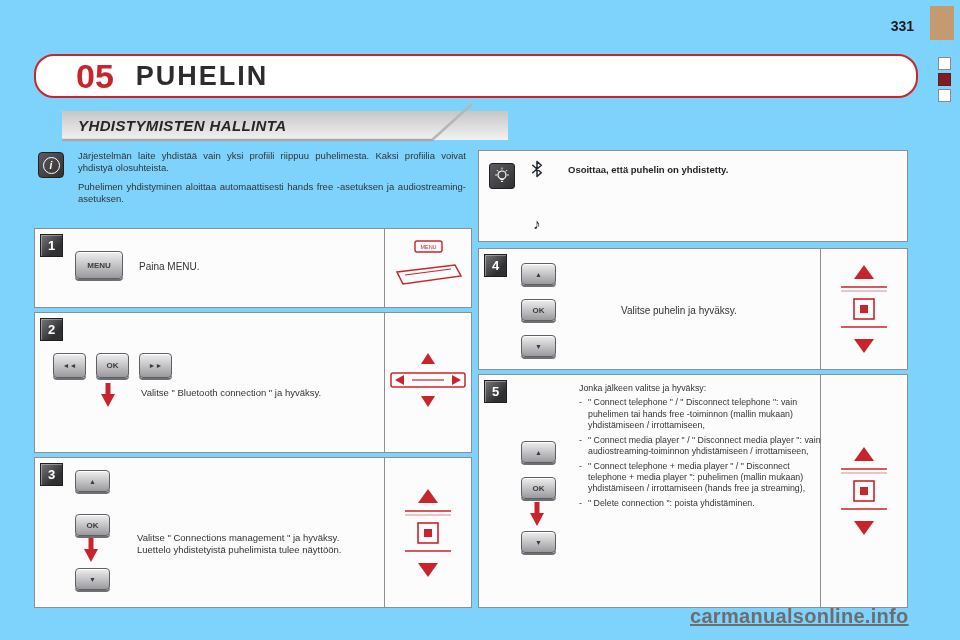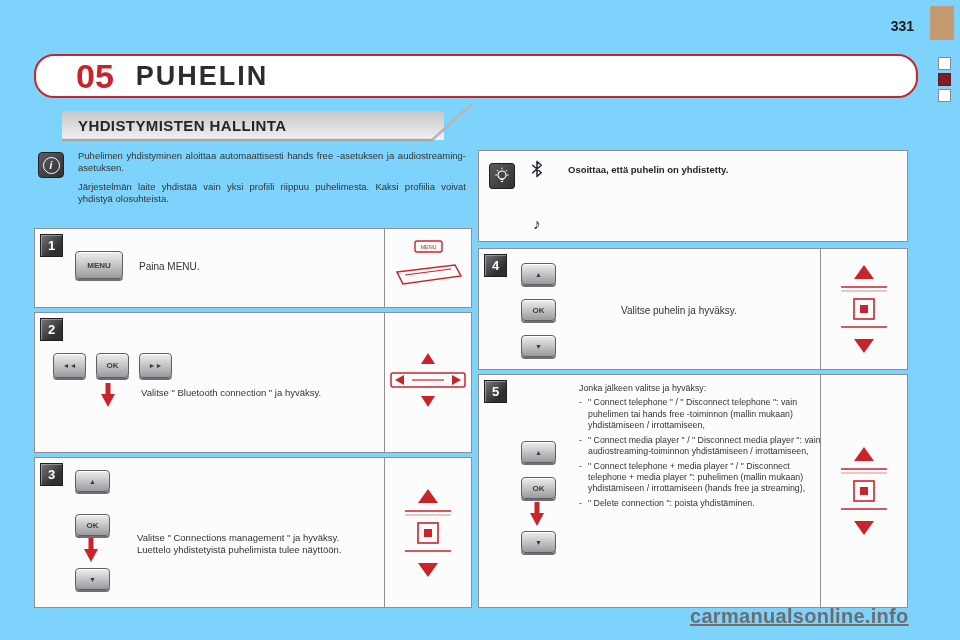--- a/index.html
+++ b/index.html
@@ -13,21 +13,21 @@
   .edge-sq.s1{top:57px;}
   .edge-sq.s2{top:73px;background:#7d1e24;border-color:#6a181d;}
   .edge-sq.s3{top:89px;}
 
   
   .header-bar{position:absolute;left:34px;top:54px;width:884px;height:44px;border:2px solid #c9242b;border-radius:20px;background:#fff;display:flex;align-items:center;box-sizing:border-box;}
   .chapter-num{color:#c9242b;font-size:34px;font-weight:bold;margin-left:40px;line-height:1;}
   .chapter-title{color:#2d2d2d;font-size:27px;font-weight:bold;margin-left:22px;letter-spacing:2px;}
 
   
-  .section-header{position:absolute;left:62px;top:111px;width:382px;height:29px;background:linear-gradient(180deg,#c6c6c6,#f2f2f2);display:flex;align-items:center;}
+  .section-header{position:absolute;left:62px;top:111px;width:446px;height:29px;background:linear-gradient(180deg,#c6c6c6,#f2f2f2);display:flex;align-items:center;font-style:italic;}
   .section-title{font-size:15px;font-weight:bold;color:#262626;margin-left:16px;letter-spacing:0.4px;}
   .section-line{position:absolute;left:62px;top:100px;pointer-events:none;}
 
   
   .info-block{position:absolute;left:38px;top:150px;width:428px;}
   .info-text{margin-left:40px;}
   .info-text p{margin:0 0 6px 0;font-size:9.5px;color:#333;line-height:1.3;text-align:justify;}
   .sq-icon{background:linear-gradient(135deg,#5c5c60,#2f2f32);border:1px solid #202022;display:flex;align-items:center;justify-content:center;box-sizing:border-box;}
   .info-icon{position:absolute;left:0;top:2px;width:26px;height:26px;border-radius:4px;}
   .info-i{width:15px;height:15px;border:1.4px solid #fff;border-radius:50%;color:#fff;font-size:10px;font-weight:bold;font-style:italic;display:flex;align-items:center;justify-content:center;}
@@ -102,22 +102,22 @@
   <svg class="section-line" width="430" height="46" viewBox="0 0 430 46">
     <line x1="0" y1="40" x2="372" y2="40" stroke="#a8a8a8" stroke-width="2.5"></line>
     <line x1="370" y1="40" x2="410" y2="4" stroke="#b6b6b6" stroke-width="2.5"></line>
   </svg>
 
   <div class="info-block">
     <div class="sq-icon info-icon">
       <span class="info-i">i</span>
     </div>
     <div class="info-text">
+      <p>Järjestelmän laite yhdistää vain yksi profiili riippuu puhelimesta. Kaksi profiilia voivat yhdistyä olosuhteista.</p>
       <p>Puhelimen yhdistyminen aloittaa automaattisesti hands free -asetuksen ja audiostreaming-asetuksen.</p>
-      <p>Järjestelmän laite yhdistää vain yksi profiili riippuu puhelimesta. Kaksi profiilia voivat yhdistyä olosuhteista.</p>
     </div>
   </div>
 
   <div class="ind-box">
     <div class="sq-icon bulb">
       <svg width="18" height="18" viewBox="0 0 18 18">
         <circle cx="9" cy="8" r="4" fill="none" stroke="#fff" stroke-width="1.2"></circle>
         <line x1="7.4" y1="12.4" x2="10.6" y2="12.4" stroke="#fff" stroke-width="1.2"></line>
         <line x1="7.9" y1="14.4" x2="10.1" y2="14.4" stroke="#fff" stroke-width="1.2"></line>
         <line x1="9" y1="0.6" x2="9" y2="2.4" stroke="#fff" stroke-width="1"></line>

